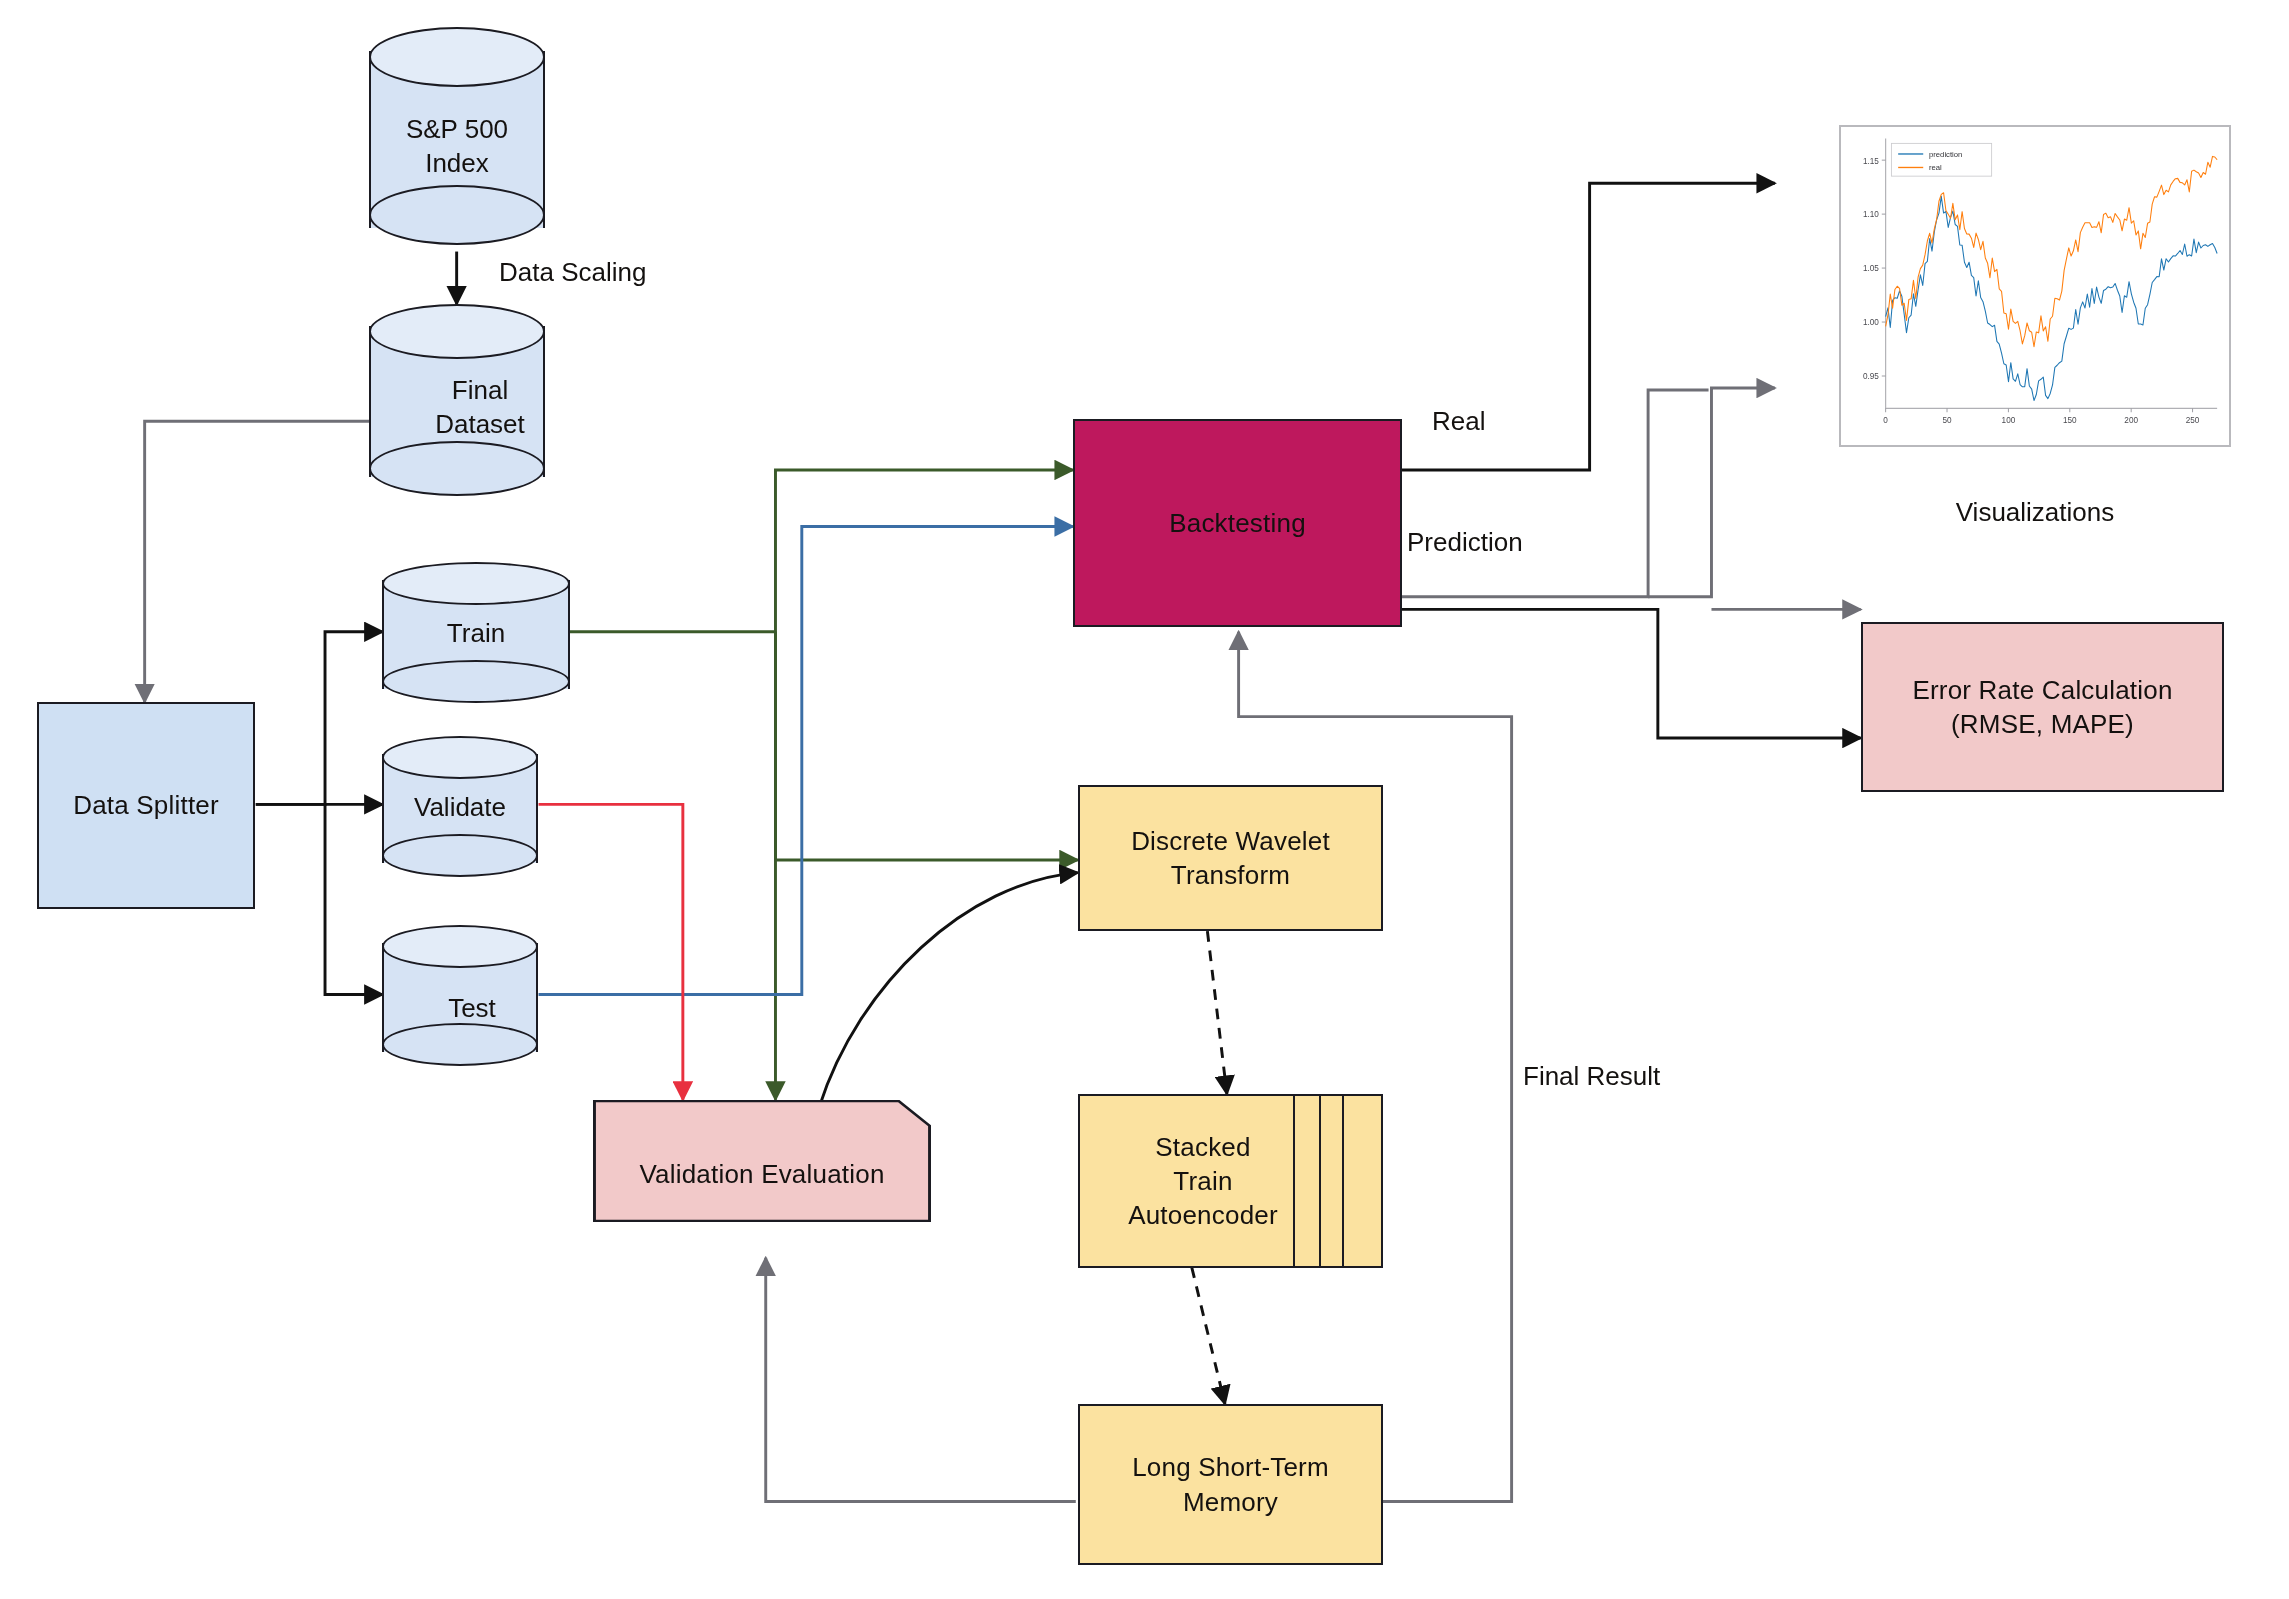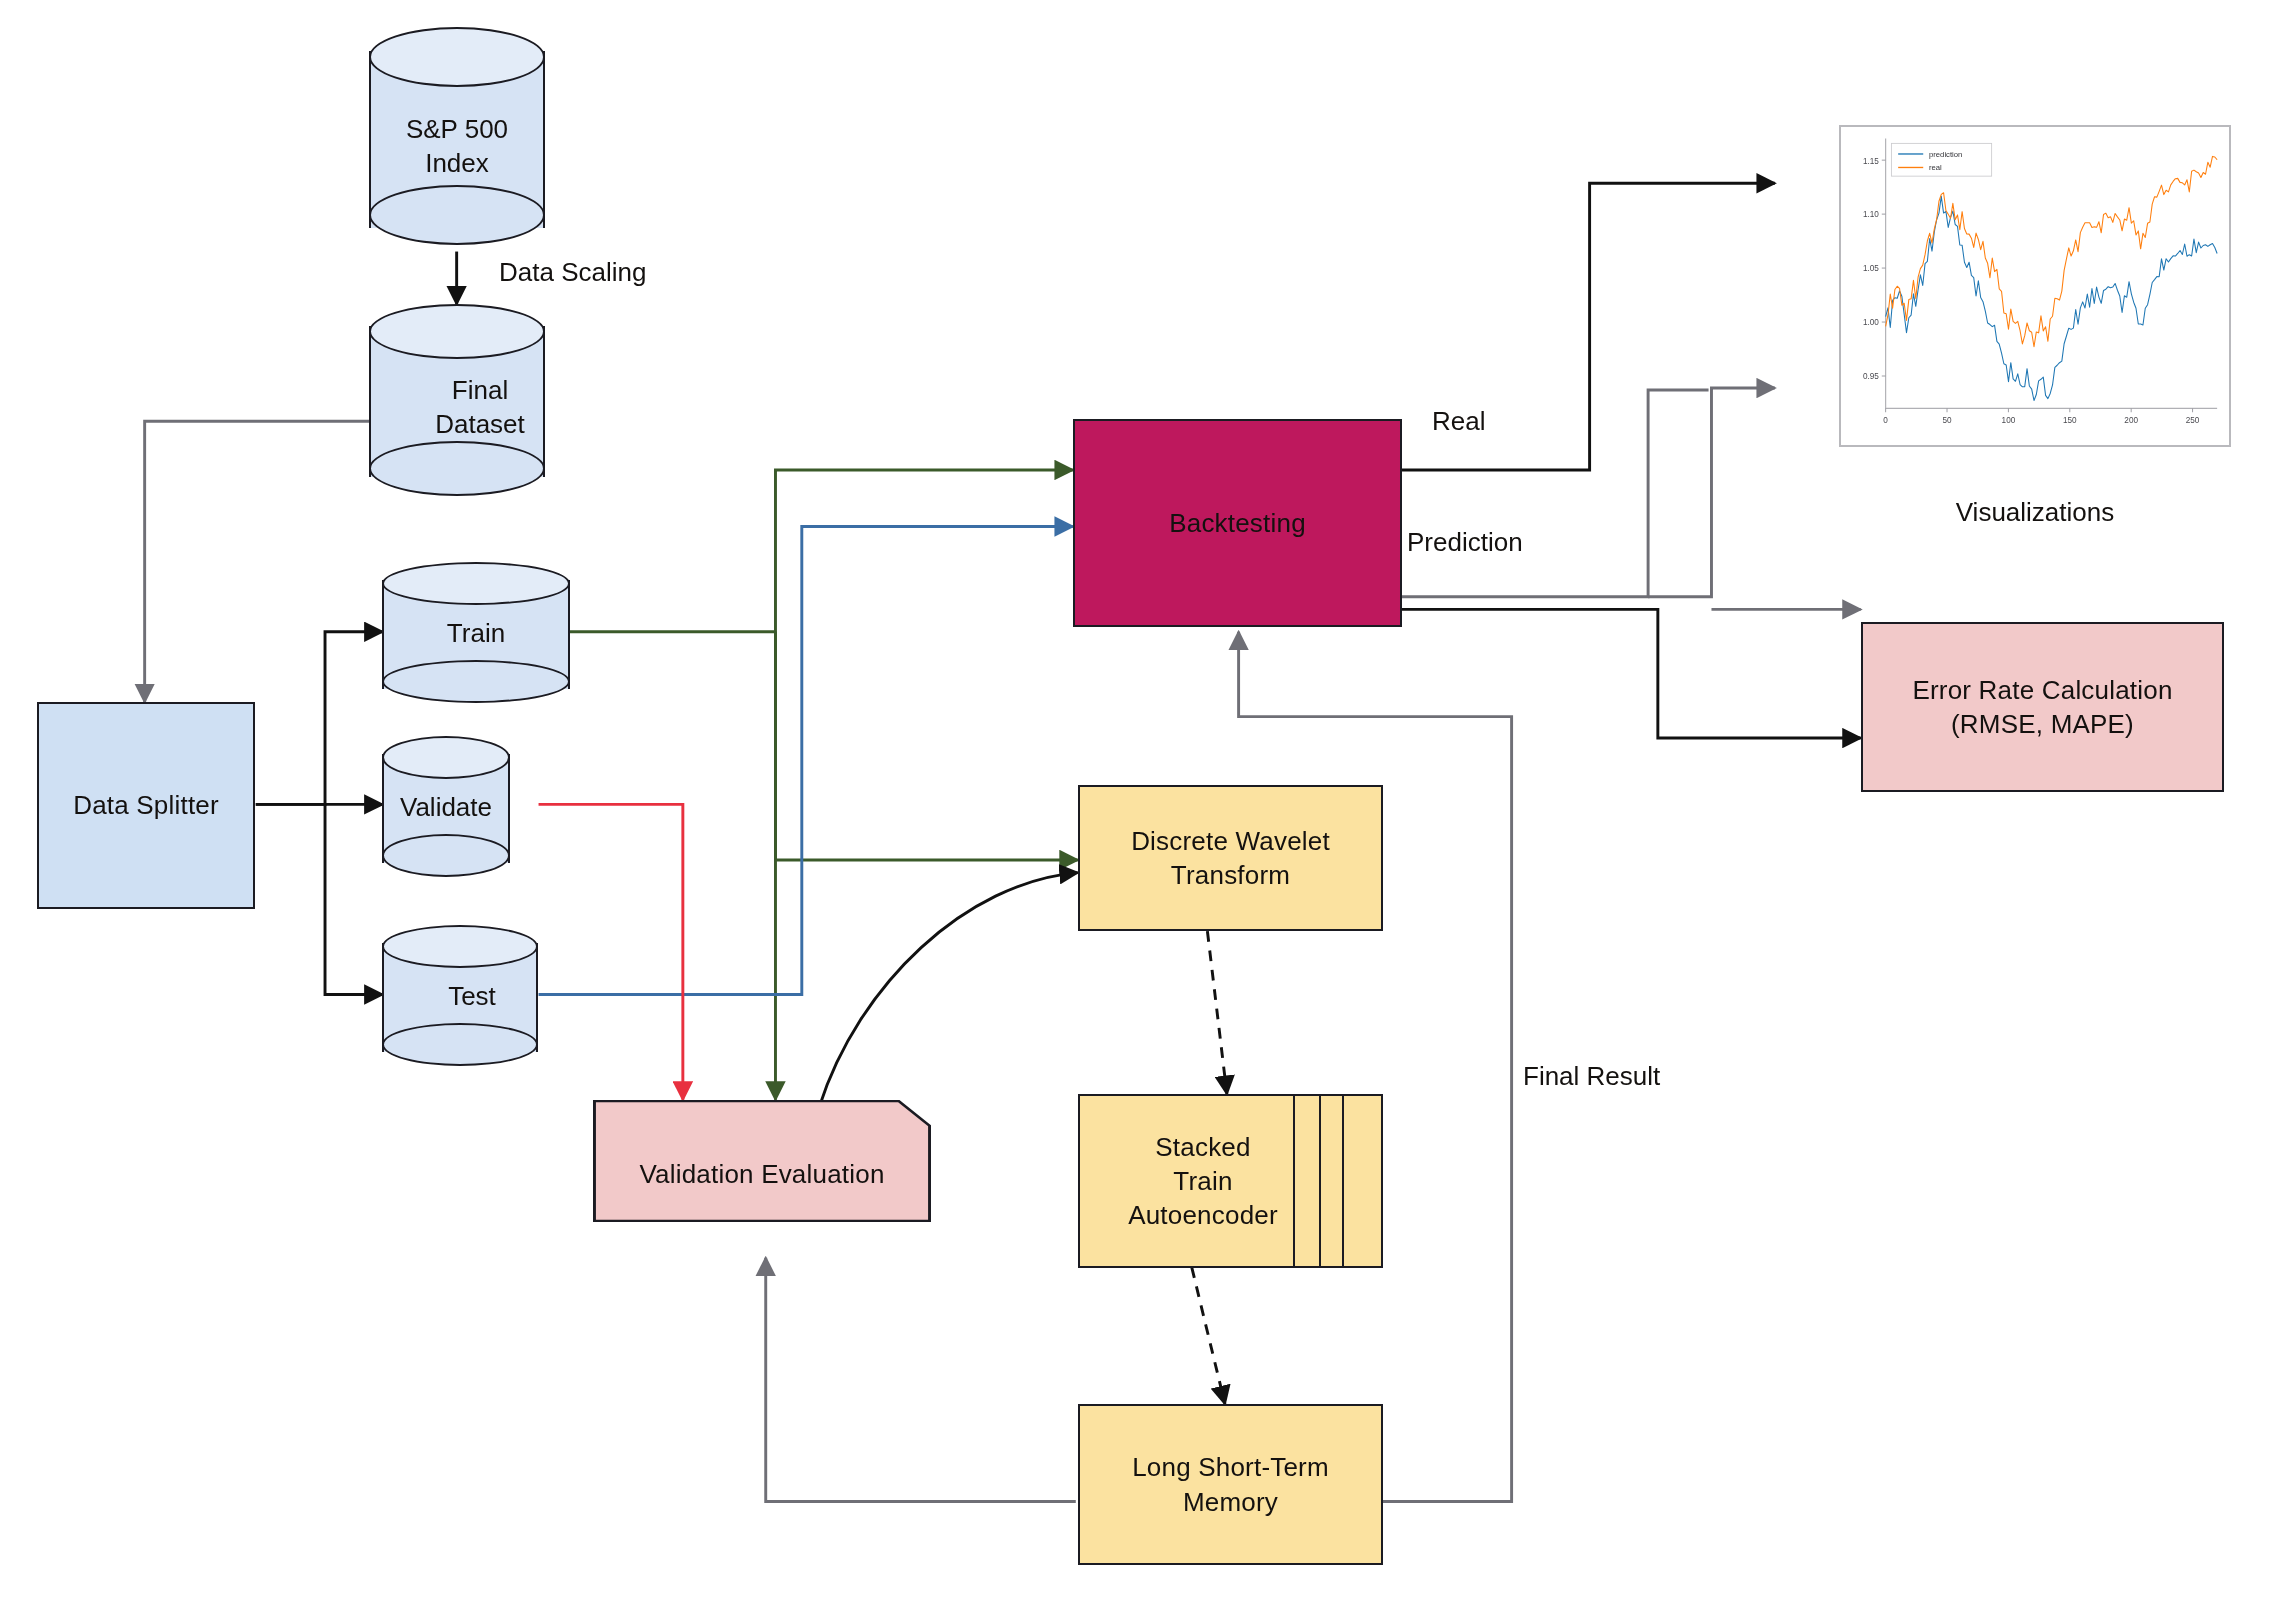--- a/index.html
+++ b/index.html
@@ -211,32 +211,32 @@
 Dataset</div>
   </div>
 
   <div class="cyl node" style="left:382px; top:562px; width:188px; height:144px;">
     <div class="body" style="top:17.6px; height:109px;"></div>
     <div class="bottom" style="top:98px; height:43px;"></div>
     <div class="top" style="top:0px; height:43px;"></div>
     <div class="cyltext" style="top:55px;">Train</div>
   </div>
 
-  <div class="cyl node" style="left:382px; top:736px; width:128px; height:144px;">
+  <div class="cyl node" style="left:382px; top:736px; width:156px; height:144px;">
     <div class="body" style="top:17.6px; height:109px;"></div>
     <div class="bottom" style="top:98px; height:43px;"></div>
     <div class="top" style="top:0px; height:43px;"></div>
     <div class="cyltext" style="top:55px;">Validate</div>
   </div>
 
   <div class="cyl node" style="left:382px; top:925px; width:156px; height:144px;">
     <div class="body" style="top:17.6px; height:109px;"></div>
     <div class="bottom" style="top:98px; height:43px;"></div>
     <div class="top" style="top:0px; height:43px;"></div>
-    <div class="cyltext" style="top:55px;padding-left:24px;">Test</div>
+    <div class="cyltext" style="top:67px;padding-left:24px;">Test</div>
   </div>
 
   <div class="node rect blue" style="left:37px; top:702px; width:218px; height:207px;">
     <div class="boxlabel">Data Splitter</div>
   </div>
 
   <div class="node rect green" style="left:1073px; top:419px; width:329px; height:208px;">
     <div class="boxlabel">Backtesting</div>
   </div>
 

